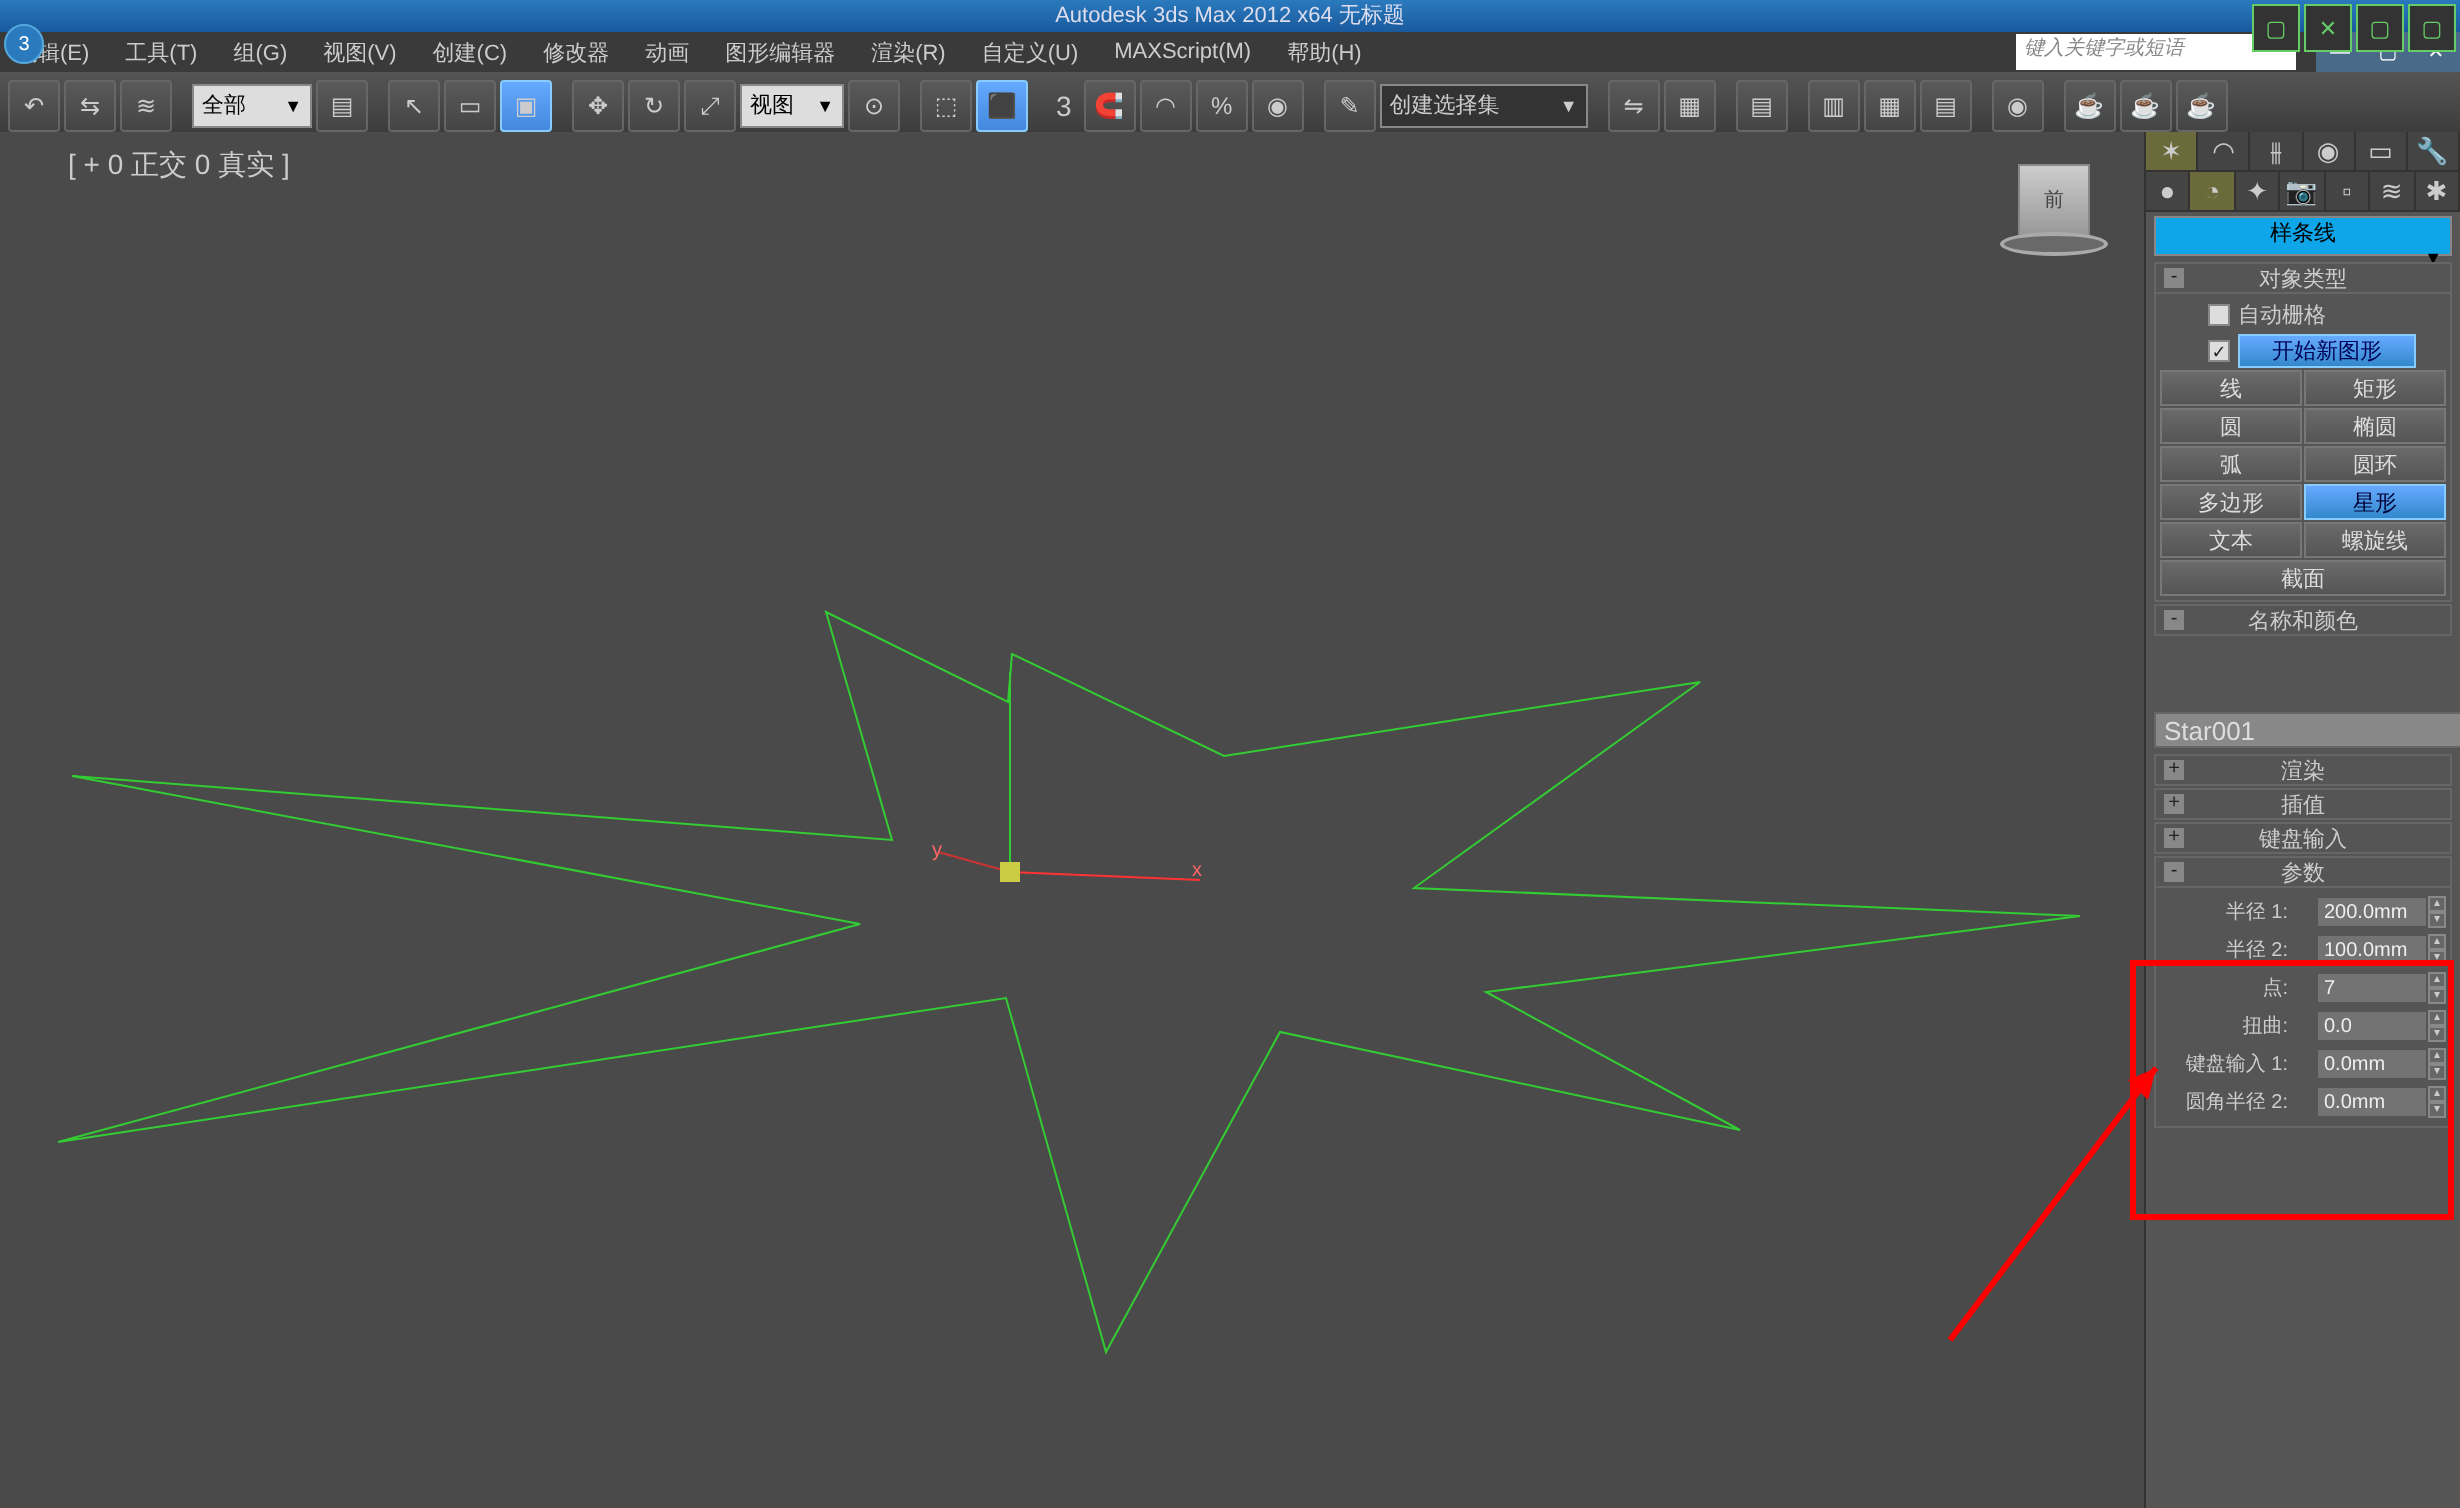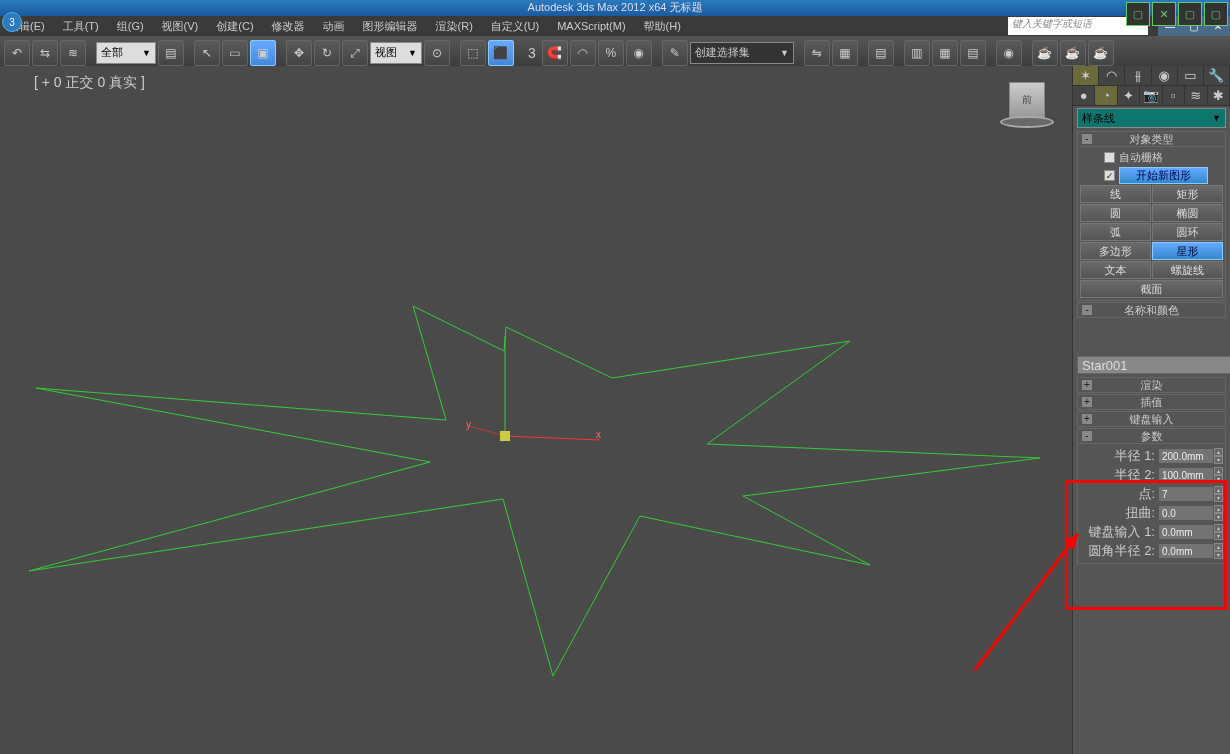--- a/index.html
+++ b/index.html
@@ -35,41 +35,41 @@
 .viewport-svg { width: 100%; height: 100%; }
 .viewcube { position: absolute; right: 18px; top: 10px; width: 54px; height: 54px; }
 .cube-face { width: 36px; height: 36px; background: linear-gradient(to bottom, #ccc, #999); border: 1px solid #888; position: absolute; left: 9px; top: 6px; font-size: 10px; display: flex; align-items: center; justify-content: center; color: #444; }
 .cube-ring { position: absolute; left: 0; top: 40px; width: 54px; height: 12px; border-radius: 50%; border: 2px solid #aaa; background: rgba(180,180,180,0.3); }
 
 
 .right-panel { position: absolute; right: 0; top: 66px; width: 158px; bottom: 0; background: #555; border-left: 1px solid #333; display: flex; flex-direction: column; }
 .tab-row { height: 20px; background: #444; display: flex; border-bottom: 1px solid #333; }
 .tab-icon { flex: 1; display: flex; align-items: center; justify-content: center; color: #ccc; font-size: 13px; border-right: 1px solid #333; cursor: pointer; }
 .tab-icon.active { background: #6a6a3a; }
-.panel-combo { height: 20px; background: #0f766e; border: 1px solid #888; margin: 2px 4px; font-size: 11px; display: flex; align-items: center; padding: 0 4px; }
+.panel-combo { height: 20px; background: #0ea5e9; border: 1px solid #888; margin: 2px 4px; font-size: 11px; display: flex; align-items: center; padding: 0 4px; flex-direction: column; }
 
 .rollout-header { height: 16px; background: #555; color: #ccc; font-size: 11px; display: flex; align-items: center; justify-content: center; border: 1px solid #666; margin: 1px 4px 0 4px; position: relative; }
 .rollout-toggle { position: absolute; left: 4px; width: 10px; height: 10px; background: #888; color: #222; font-size: 10px; display: flex; align-items: center; justify-content: center; line-height: 1; }
 .rollout-body { background: #555; margin: 0 4px; padding: 2px; border: 1px solid #666; border-top: none; }
 
 .chk-row { display: flex; align-items: center; font-size: 11px; color: #ccc; padding: 1px 0; }
 .chk { width: 11px; height: 11px; background: #ddd; border: 1px solid #888; margin: 0 4px 0 24px; display: flex; align-items: center; justify-content: center; font-size: 9px; color: #222; }
 .chk.checked::after { content: "✓"; }
 .new-shape-label { background: linear-gradient(to bottom, #6af, #38c); color: #005; padding: 0 16px; border: 1px solid #8cf; }
 
 .btn-grid { display: grid; grid-template-columns: 1fr 1fr; gap: 1px; }
 .shape-btn { height: 18px; background: linear-gradient(to bottom, #6a6a6a, #555); border: 1px solid #777; color: #ddd; font-size: 11px; display: flex; align-items: center; justify-content: center; cursor: pointer; }
 .shape-btn.selected { background: linear-gradient(to bottom, #6af, #38c); color: #003; border-color: #8cf; text-align: center; }
 .shape-btn.full { grid-column: 1 / 3; }
 
 .name-row { display: flex; gap: 2px; margin: 2px 4px; }
 .name-input { flex: 1; height: 18px; background: #888; border: 1px solid #666; color: #ddd; font-size: 13px; padding: 0 4px; margin-top: 36px; }
 
 .param-row { display: flex; align-items: center; height: 18px; margin: 1px 0; }
-.param-label { flex: 1; text-align: right; color: #ccc; font-size: 13px; padding-right: 3px; }
+.param-label { flex: 1; text-align: right; color: #ccc; font-size: 10px; padding-right: 14px; }
 .param-input { width: 56px; height: 16px; background: #737373; border: 1px solid #555; color: #eee; font-size: 10px; padding: 0 3px; }
 .spinner { width: 9px; display: flex; flex-direction: column; }
 .spin-btn { height: 8px; background: #666; border: 1px solid #888; font-size: 6px; color: #ccc; display: flex; align-items: center; justify-content: center; line-height: 1; }
 
 .red-box { position: absolute; border: 3px solid #f00; pointer-events: none; }
 .red-arrow-svg { position: absolute; pointer-events: none; }
 </style>
 </head>
 <body>
 

